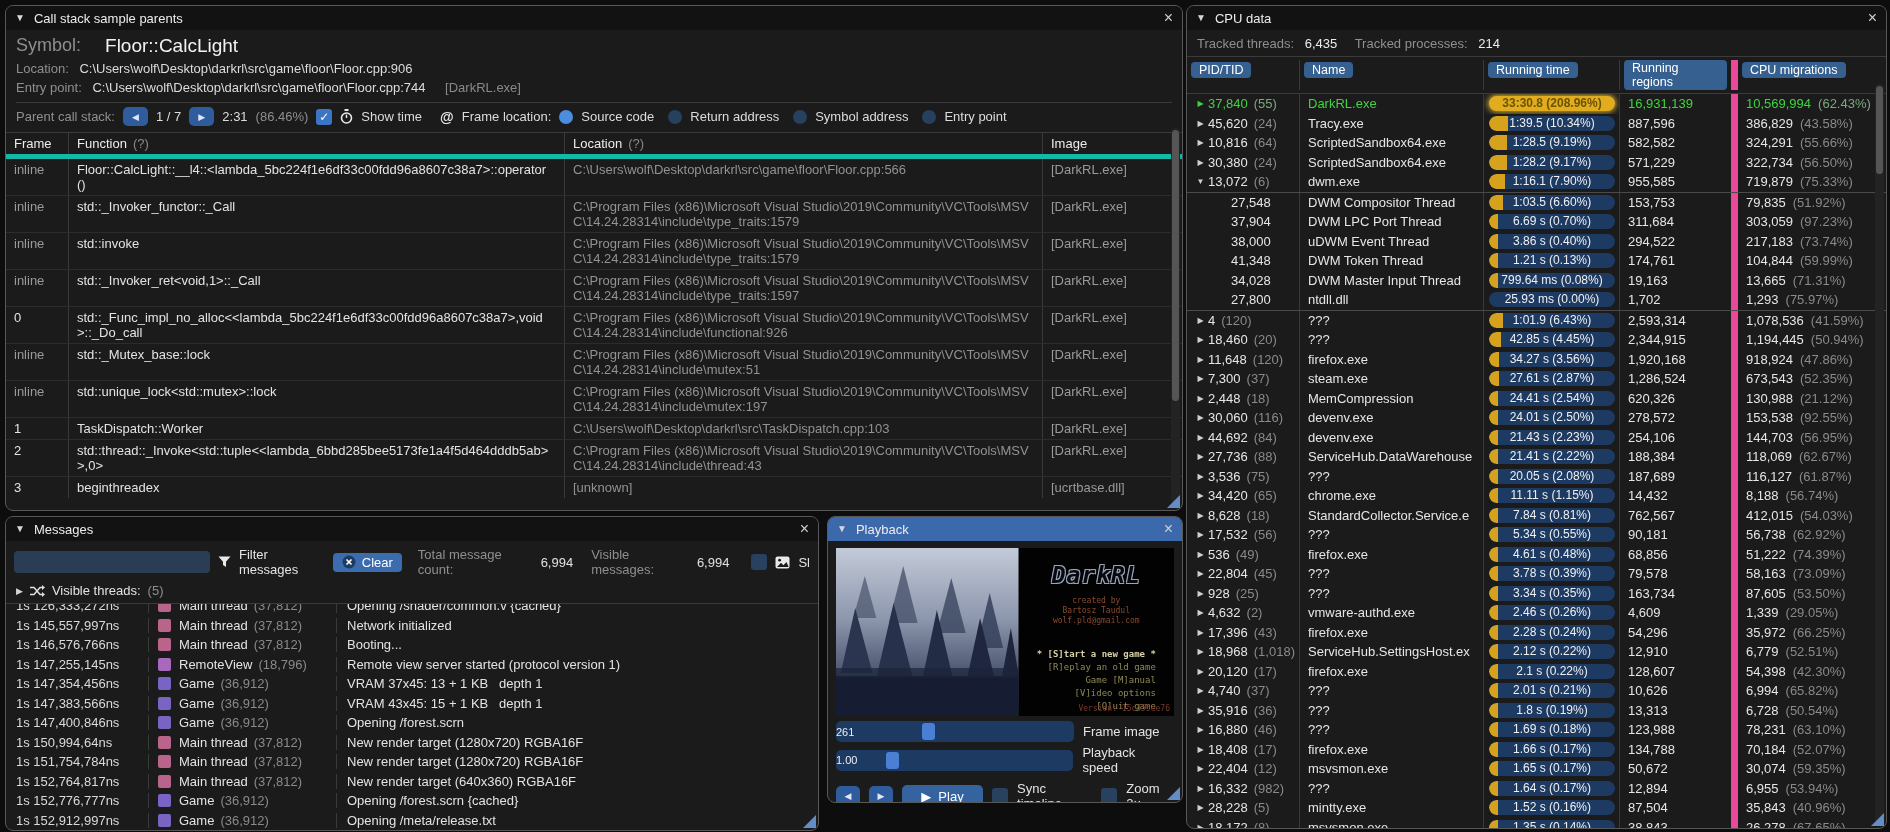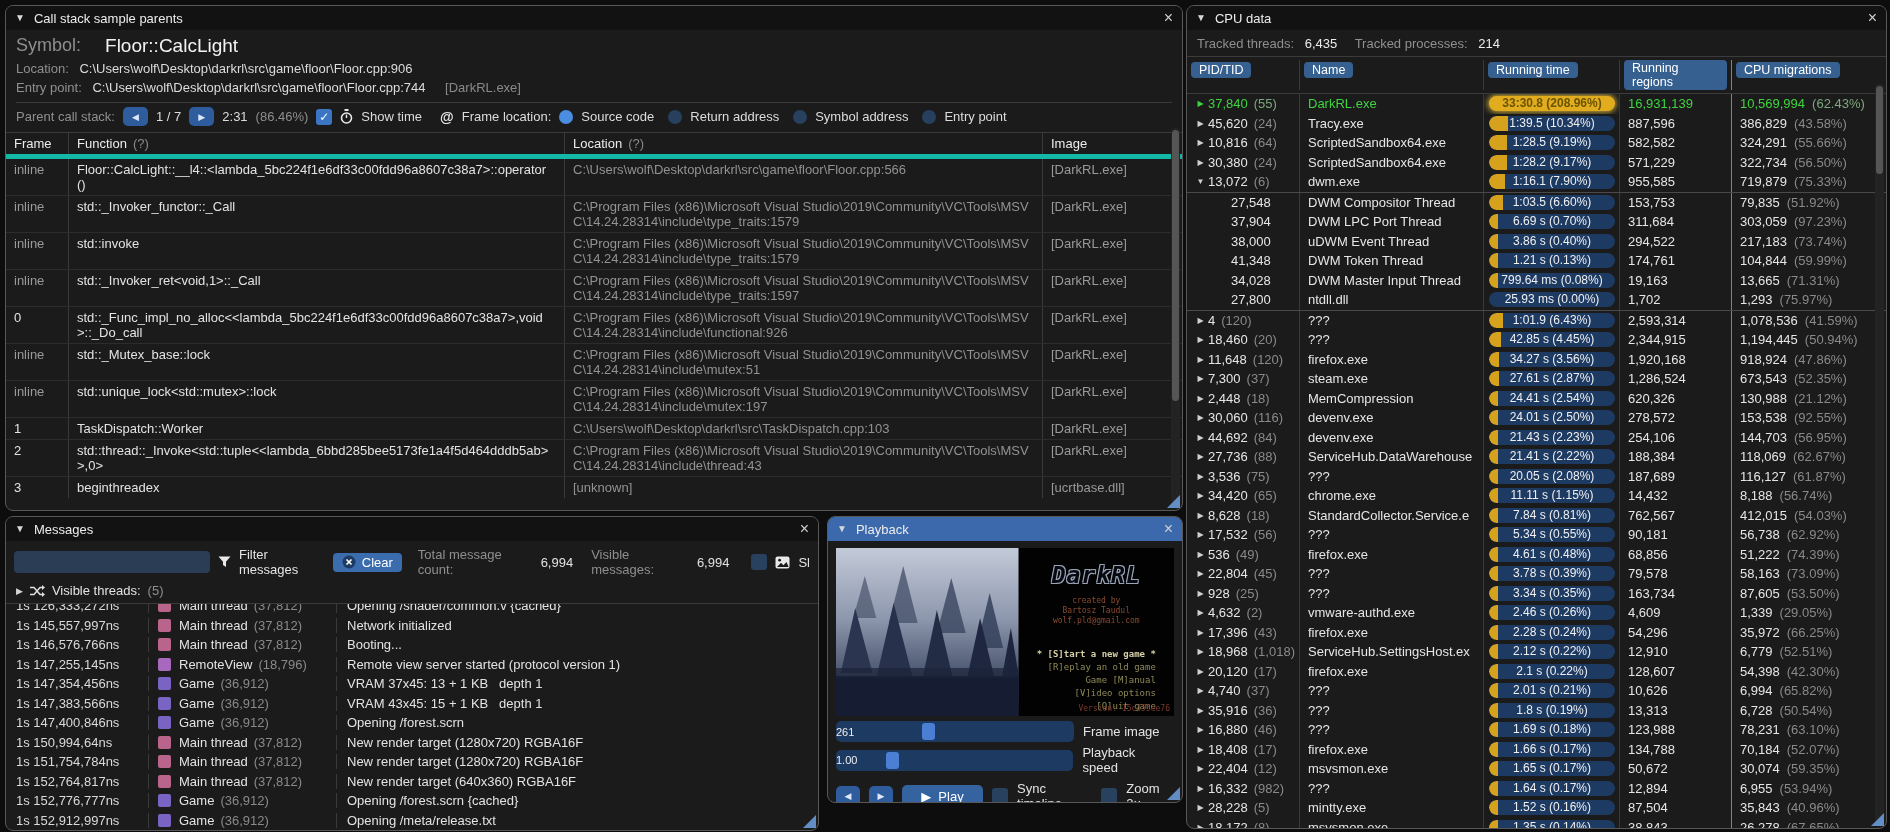--- a/index.html
+++ b/index.html
@@ -92,21 +92,21 @@
     align-items:center;justify-content:center;font-size:13px;}
 
   
   #win-cpu{left:1186px;top:5px;width:699px;height:822px;}
   .cpu-info{padding:6px 10px 5px;font-size:13px;color:#8f8f8f;}
   .cpu-info b{color:#ececec;font-weight:normal;margin:0 14px 0 7px;}
   .cpu-header{display:flex;border-top:1px solid #3b3b3b;border-bottom:1px solid #3b3b3b;padding:3px 0;}
   .cpu-hcell{box-sizing:border-box;padding:0 4px;}
   .pill{display:inline-block;background:#35608f;color:#fff;border-radius:4px;padding:1px 8px;font-size:12.5px;}
   .w-pid{width:112px;} .w-name{width:184px;border-left:1px solid #3a3a3a;} .w-time{width:136px;border-left:1px solid #3a3a3a;}
-  .w-reg{width:112px;border-left:1px solid #3a3a3a;} .w-mig{flex:1;border-left:1px solid #ec4899;}
+  .w-reg{width:112px;border-left:1px solid #3a3a3a;} .w-mig{flex:1;border-left:7px solid #ec4899;}
   #cpu-rows{overflow:hidden;height:742px;}
   .cpu-row{display:flex;align-items:center;height:19.5px;font-size:13px;}
   .cpu-row.sep{border-bottom:1px solid #4a4a4a;}
   .p-cell{box-sizing:border-box;height:100%;display:flex;align-items:center;overflow:hidden;white-space:nowrap;}
   .p-pidc{padding-left:6px;}
   .p-arrow{width:15px;font-size:8px;color:#d0d0d0;text-align:center;flex:0 0 auto;}
   .p-pid{color:#e6e6e6;} .p-count{color:#8a8a8a;margin-left:6px;}
   .p-name{color:#e6e6e6;padding-left:8px;}
   .p-reg{color:#e6e6e6;padding-left:8px;}
   .p-mig{color:#e6e6e6;padding-left:8px;} .p-migpct{color:#8a8a8a;margin-left:7px;}

